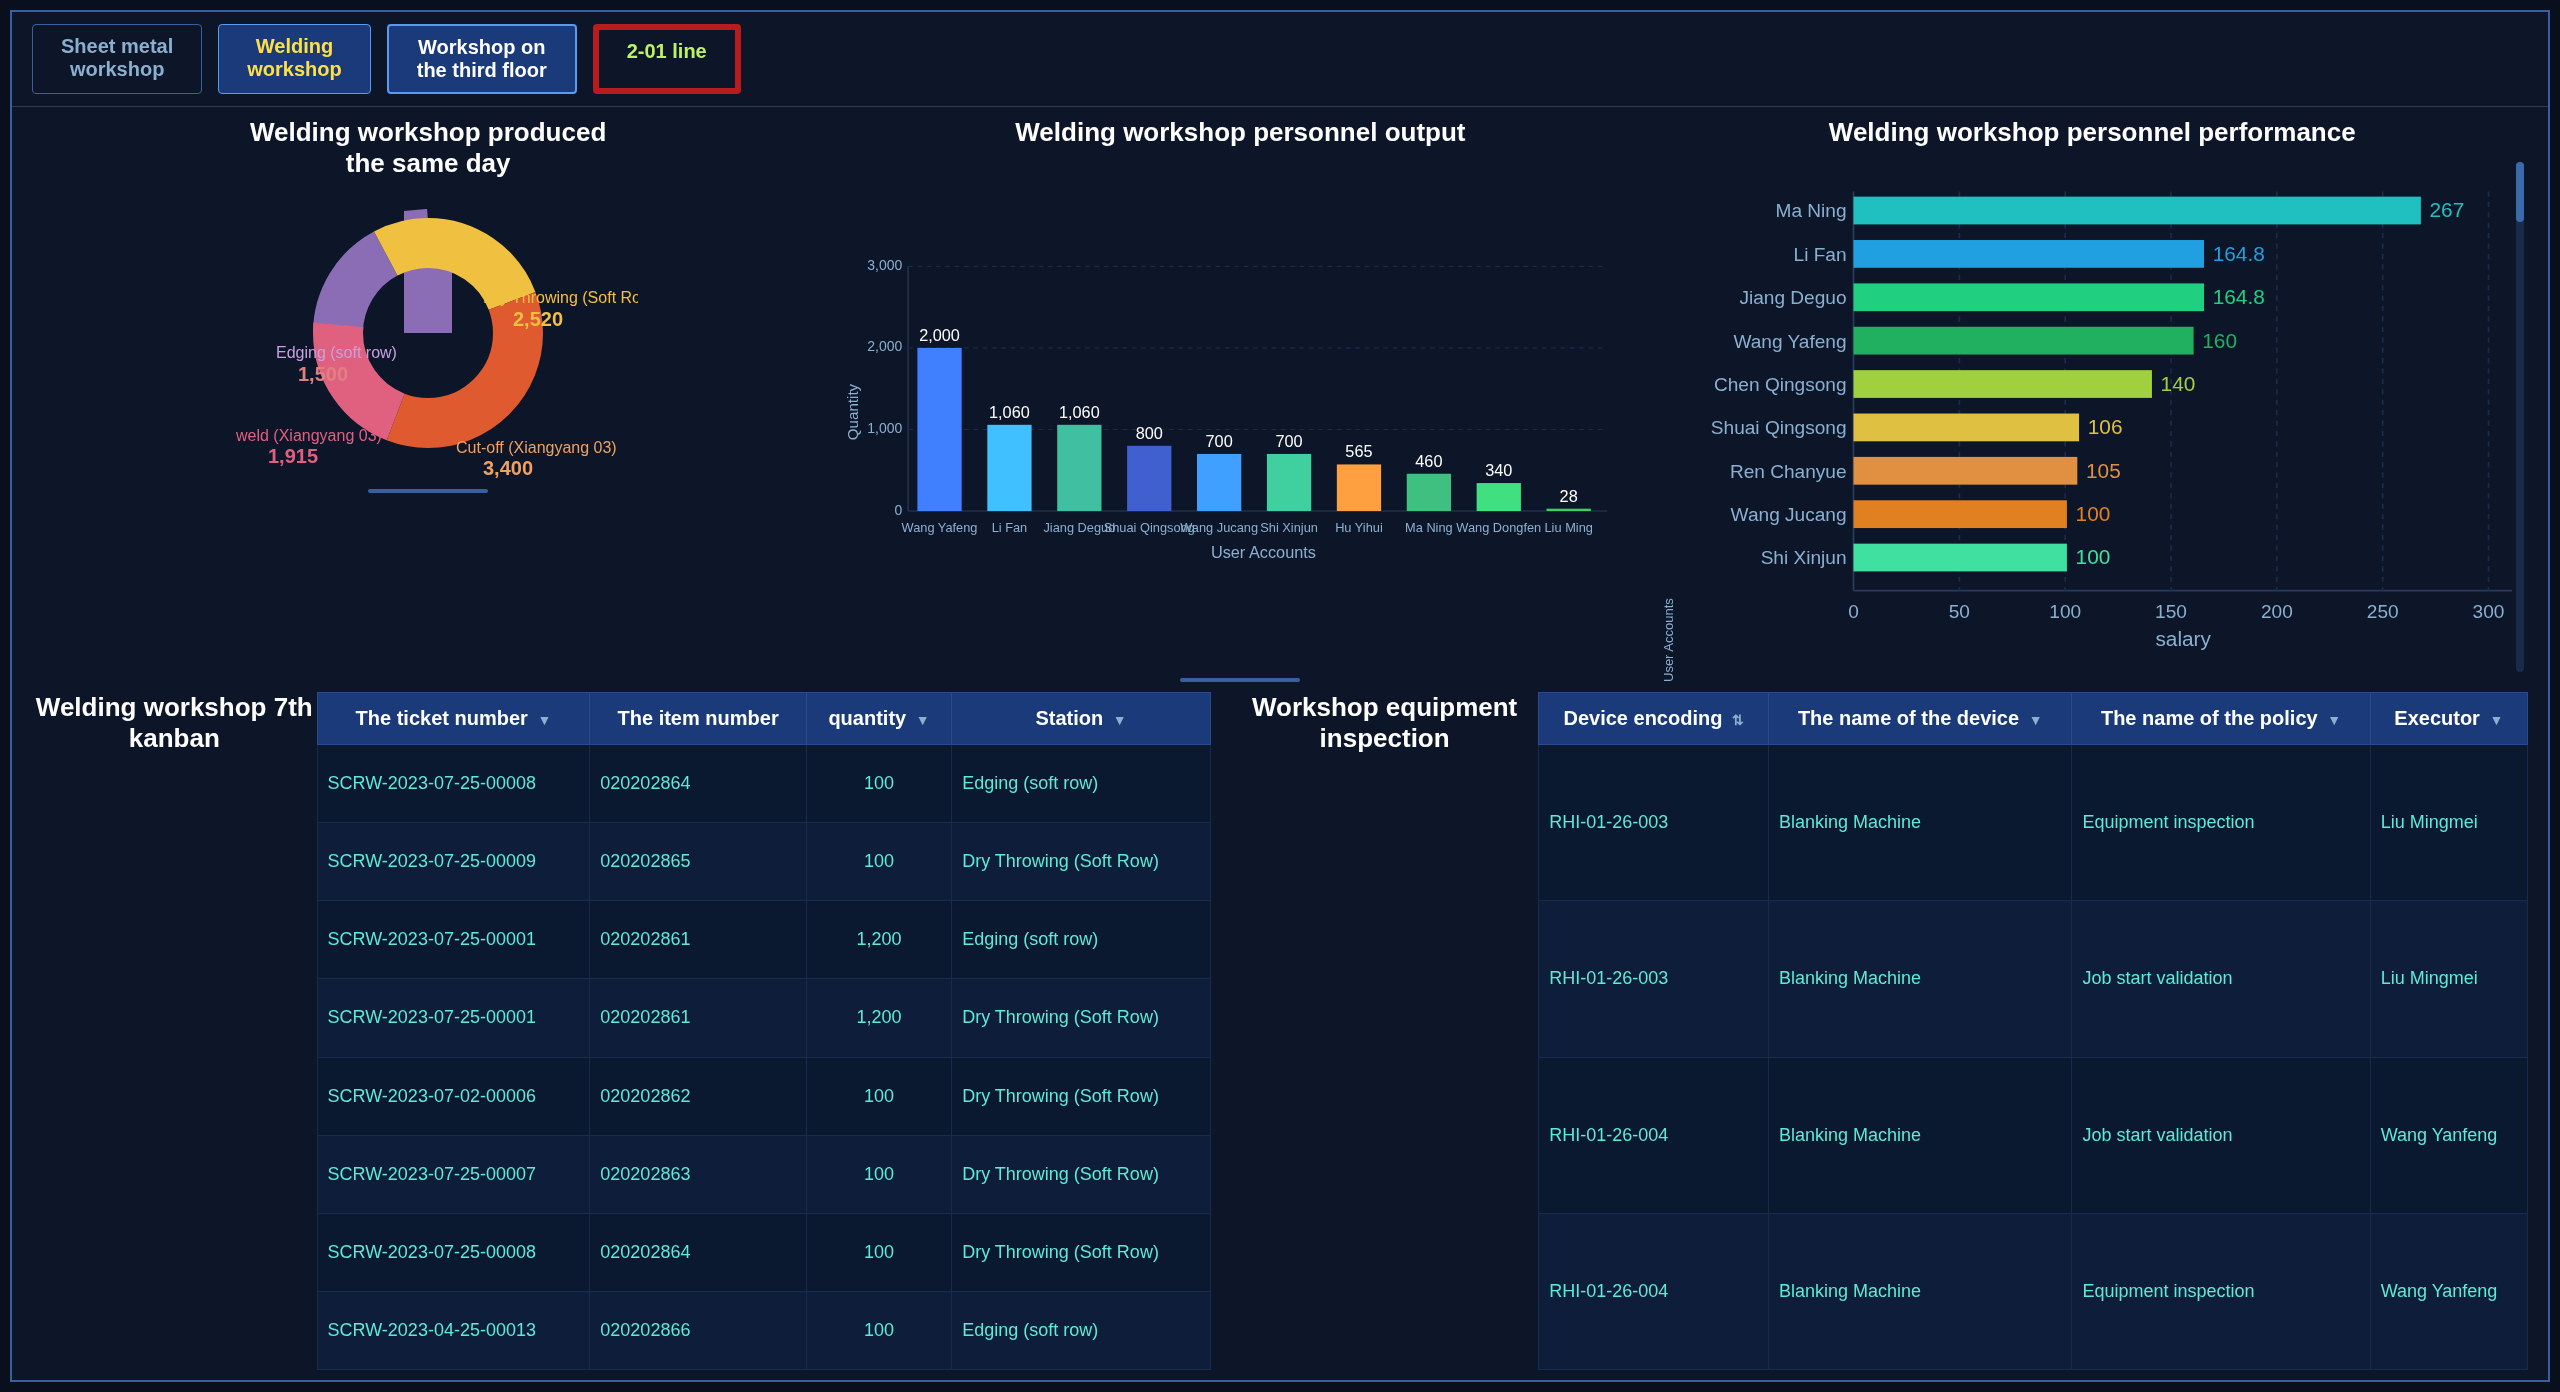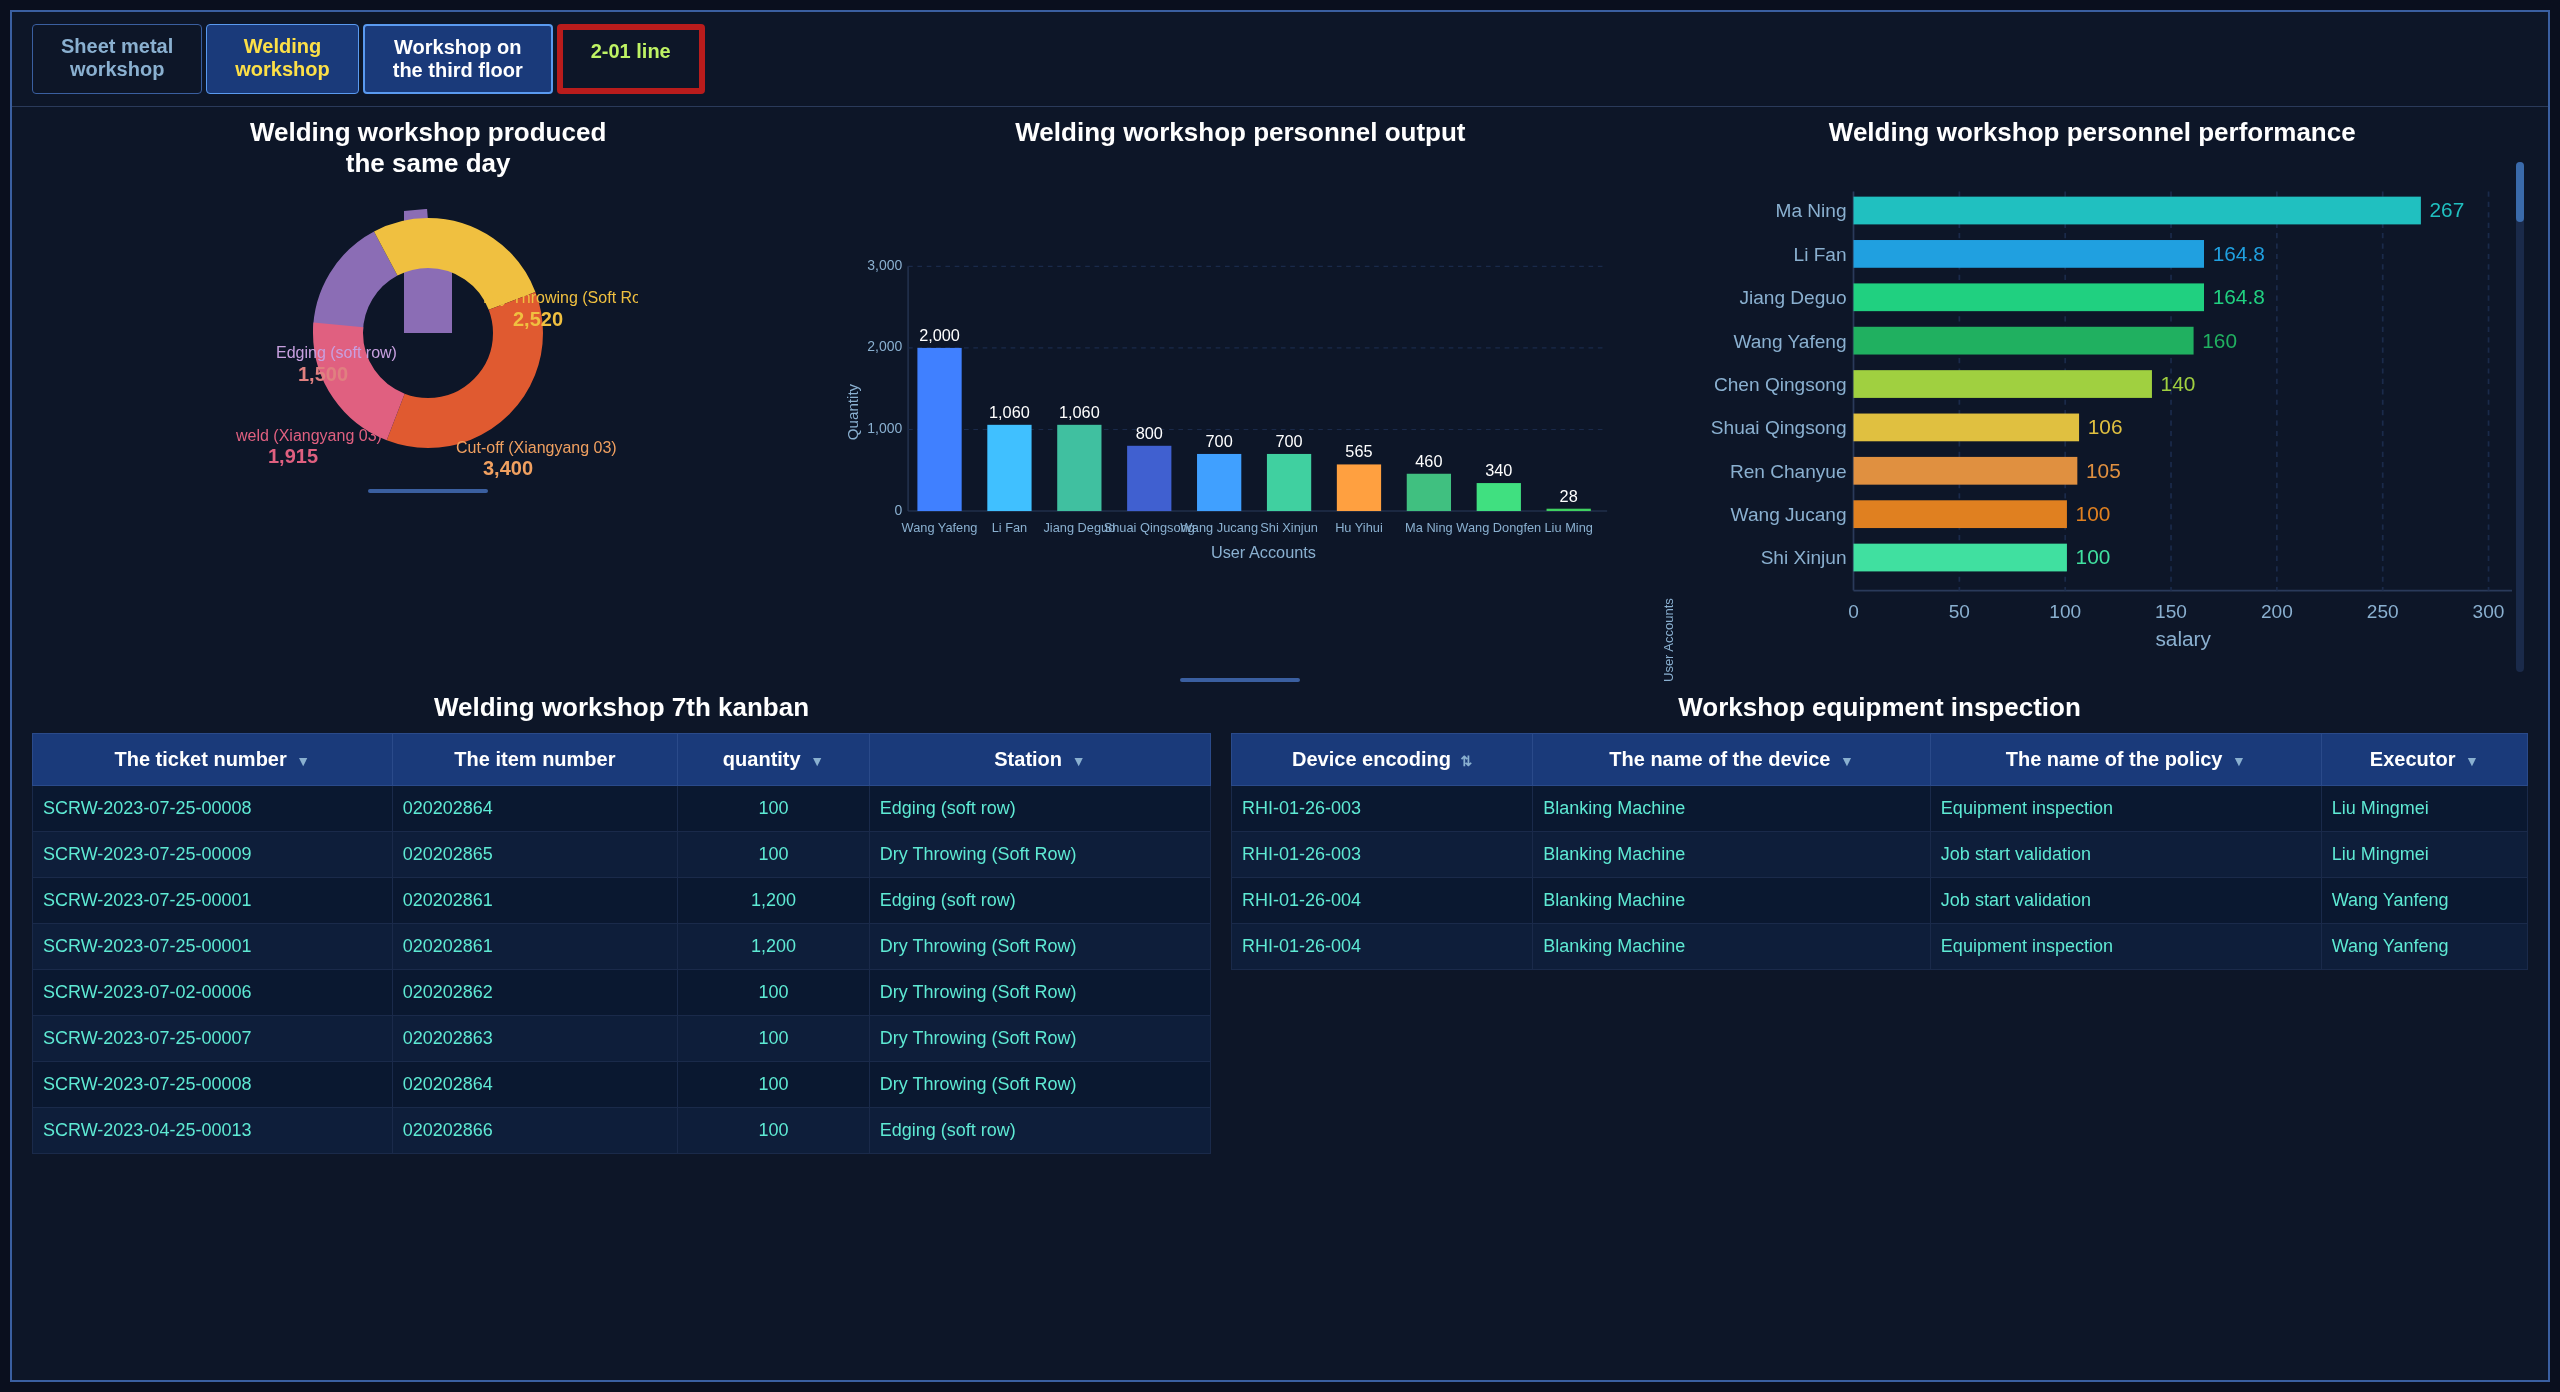--- a/index.html
+++ b/index.html
@@ -17,21 +17,21 @@
       margin: 10px;
       height: calc(100% - 20px);
       display: flex;
       flex-direction: column;
       background: #0d1628;
     }
     
     .tab-bar {
       display: flex;
       padding: 12px 20px;
-      gap: 4px;
+      gap: 16px;
       background: #0d1628;
       border-bottom: 1px solid #2a3a5a;
     }
     .tab {
       padding: 10px 28px;
       border-radius: 4px;
       cursor: pointer;
       font-size: 20px;
       font-weight: bold;
       border: 1px solid #3a5fa0;
@@ -83,21 +83,21 @@
     }
     
     .bottom-row {
       display: flex;
       gap: 20px;
       flex: 1.2;
     }
     .table-section {
       flex: 1;
       display: flex;
-      flex-direction: column;
+      flex-direction: row;
     }
     .table-section.right {
       flex: 1.1;
     }
     .table-title {
       font-size: 26px;
       font-weight: bold;
       color: #fff;
       text-align: center;
       margin-bottom: 10px;

